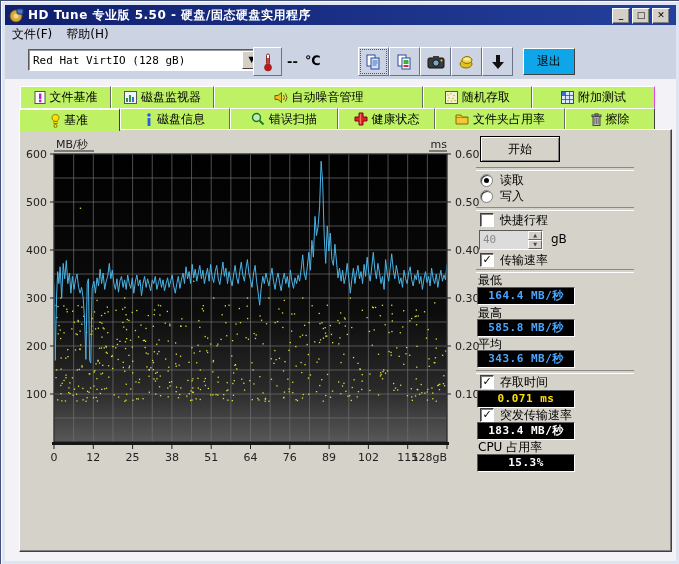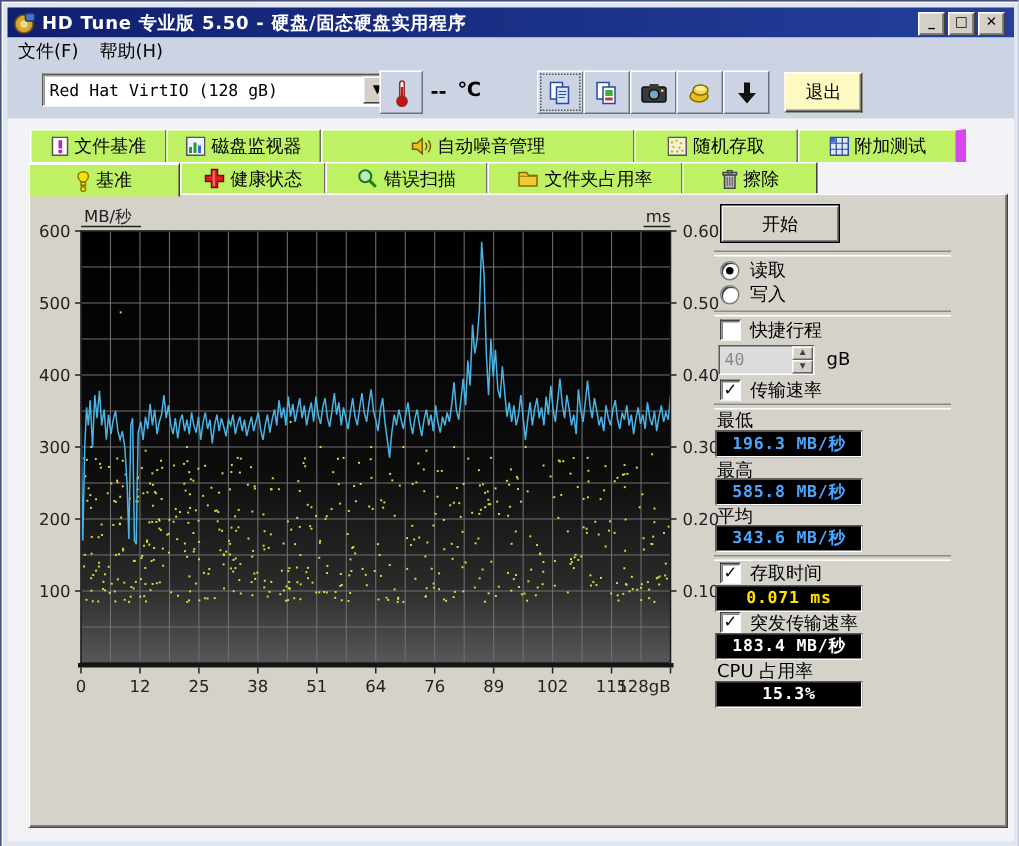--- a/index.html
+++ b/index.html
@@ -23,21 +23,21 @@
          border-bottom:1px solid #fff;border-right:1px solid #fff;box-shadow:inset 1px 1px 0 #9a9a9a;display:flex;align-items:center;}
   #combo-text{font-size:11px;font-family:"DejaVu Sans Mono","Liberation Mono",monospace;padding-left:4px;flex:1;white-space:nowrap;overflow:hidden;}
   #combo-btn{width:17px;height:16px;margin:1px;background:#d4d0c8;border-top:1px solid #fff;border-left:1px solid #fff;
              border-right:1px solid #404040;border-bottom:1px solid #404040;font-size:8px;text-align:center;line-height:15px;color:#000;}
   .toolbtn{background:#ccd3e2;border-top:1px solid #fff;border-left:1px solid #fff;border-right:1px solid #6a7488;
            border-bottom:1px solid #6a7488;display:flex;align-items:center;justify-content:center;}
   #thermo-btn{left:252px;top:46px;width:27px;height:27px;}
   #temp-value{left:286px;top:53px;font-size:13px;font-weight:bold;color:#000;}
   #temp-unit{left:304px;top:52px;font-size:13px;font-weight:bold;color:#000;}
   .iconbtn{top:46px;width:29px;height:27px;position:absolute;}
-  #exit-btn{left:522px;top:47px;width:50px;height:25px;background:#fef9c3;font-size:12px;color:#000;
+  #exit-btn{left:522px;top:47px;width:50px;height:25px;background:#0ea5e9;font-size:12px;color:#000;
             border-top:1px solid #fff;border-left:1px solid #fff;border-right:1px solid #404040;border-bottom:1px solid #404040;
             box-shadow:inset -1px -1px 0 #808080;display:flex;align-items:center;justify-content:center;}
   
   #client{left:4px;top:78px;width:671px;height:482px;background:#f3f2f6;}
   
   .tabrow{position:absolute;display:flex;}
   #tabrow1{left:15px;top:7px;height:22px;}
   #tabrow2{left:14px;top:29px;height:21px;}
   .tab{background:#bef264;border-top:1px solid #fff;border-left:1px solid #fff;border-right:1px solid #6a6a6a;
        display:flex;align-items:center;justify-content:center;gap:4px;font-size:12px;color:#000;box-sizing:border-box;}
@@ -185,52 +185,59 @@
               <circle cx="9" cy="4.5" r="0.8"></circle>
           <circle cx="4" cy="7" r="0.8"></circle>
               <circle cx="8" cy="7.5" r="0.8"></circle>
               <circle cx="3" cy="10" r="0.8"></circle>
           <circle cx="6.5" cy="10" r="0.8"></circle>
               <circle cx="10" cy="9.5" r="0.8"></circle>
             </g>
         </svg>
         <span>随机存取</span>
       </div>
-      <div class="tab" style="width:112px;border-right:7px solid #d946ef">
+      <div class="tab" style="width:123px;border-right:1px solid #d946ef">
         <svg class="ticon" width="13" height="13" viewBox="0 0 13 13">
           <rect x="0.5" y="0.5" width="12" height="12" fill="#dce8ff" stroke="#2a4a9a"></rect>
           <path d="M0.5 4.5h12M0.5 8.5h12M4.5 0.5v12M8.5 0.5v12" stroke="#2a4a9a" stroke-width="0.8"></path>
           <rect x="1" y="1" width="3" height="3" fill="#3a6ae0"></rect>
         </svg>
         <span>附加测试</span>
       </div>
     </div>
 
     <div id="tabrow2" class="tabrow">
       <div class="tab active" style="width:101px">
         <svg class="ticon" width="9" height="14" viewBox="0 0 9 14">
           <path d="M4.5 0.5c2 0 3.5 1.4 3.5 3.2 0 1.6-1.2 2.6-2.2 3.6H3.2C2.2 6.3 1 5.3 1 3.7 1 1.9 2.5 0.5 4.5 0.5z" fill="#ffe000" stroke="#8a7a00"></path>
           <rect x="3" y="7.5" width="3" height="2" fill="#ffe000" stroke="#8a7a00"></rect>
           <circle cx="4.5" cy="12" r="1.6" fill="#ffe000" stroke="#8a7a00"></circle>
         </svg>
         <span>基准</span>
       </div>
+      <div class="tab" style="width:110px">
+        <svg class="ticon" width="8" height="13" viewBox="0 0 8 13">
+          <circle cx="4" cy="2" r="1.8" fill="#2a5ae0"></circle>
+          <rect x="2.6" y="5" width="2.8" height="8" fill="#2a5ae0"></rect>
+        </svg>
+        <span>磁盘信息</span>
+      </div>
+      <div class="tab" style="width:108px">
+        <svg class="ticon" width="14" height="14" viewBox="0 0 14 14">
+          <circle cx="5.5" cy="5.5" r="4" fill="#bfe8bf" stroke="#1a7a1a" stroke-width="1.4"></circle>
+          <line x1="8.6" y1="8.6" x2="12.5" y2="12.5" stroke="#1a7a1a" stroke-width="2"></line>
+        </svg>
+        <span>错误扫描</span>
+      </div>
       <div class="tab" style="width:97px">
         <svg class="ticon" width="14" height="14" viewBox="0 0 14 14">
           <path d="M5 1h4v4h4v4H9v4H5V9H1V5h4z" fill="#e02020" stroke="#7a0a0a"></path>
           <path d="M5.8 1.8h1.4v10.4H5.8z" fill="#f07070"></path>
         </svg>
         <span>健康状态</span>
-      </div>
-      <div class="tab" style="width:108px">
-        <svg class="ticon" width="14" height="14" viewBox="0 0 14 14">
-          <circle cx="5.5" cy="5.5" r="4" fill="#bfe8bf" stroke="#1a7a1a" stroke-width="1.4"></circle>
-          <line x1="8.6" y1="8.6" x2="12.5" y2="12.5" stroke="#1a7a1a" stroke-width="2"></line>
-        </svg>
-        <span>错误扫描</span>
       </div>
       <div class="tab" style="width:130px">
         <svg class="ticon" width="14" height="12" viewBox="0 0 14 12">
           <path d="M1 2h5l1.5 2H13v7H1z" fill="#f0c838" stroke="#8a6a00"></path>
           <path d="M1 4.5h12" stroke="#8a6a00" stroke-width="0.6"></path>
         </svg>
         <span>文件夹占用率</span>
       </div>
       <div class="tab" style="width:90px;border-right:1px solid #404040">
         <svg class="ticon" width="11" height="13" viewBox="0 0 11 13">
@@ -906,21 +913,21 @@
         </div>
       </div>
       <span class="ctl-label" style="left:531px;top:102px">gB</span>
 
       <div class="checkbox" style="left:460px;top:123px">✓</div>
       <span class="ctl-label" style="left:480px;top:122px">传输速率</span>
 
       <div class="sep" style="top:139px"></div>
 
       <span class="ctl-label" style="left:458px;top:142px">最低</span>
-      <div class="lcd blue" style="top:157px">196.3 MB/秒</div>
+      <div class="lcd blue" style="top:157px">164.4 MB/秒</div>
       <span class="ctl-label" style="left:458px;top:175px">最高</span>
       <div class="lcd blue" style="top:189px">585.8 MB/秒</div>
       <span class="ctl-label" style="left:458px;top:206px">平均</span>
       <div class="lcd blue" style="top:220px">343.6 MB/秒</div>
 
       <div class="sep" style="top:240px"></div>
 
       <div class="checkbox" style="left:460px;top:245px">✓</div>
       <span class="ctl-label" style="left:480px;top:244px">存取时间</span>
       <div class="lcd yellow" style="top:260px">0.071 ms</div>

